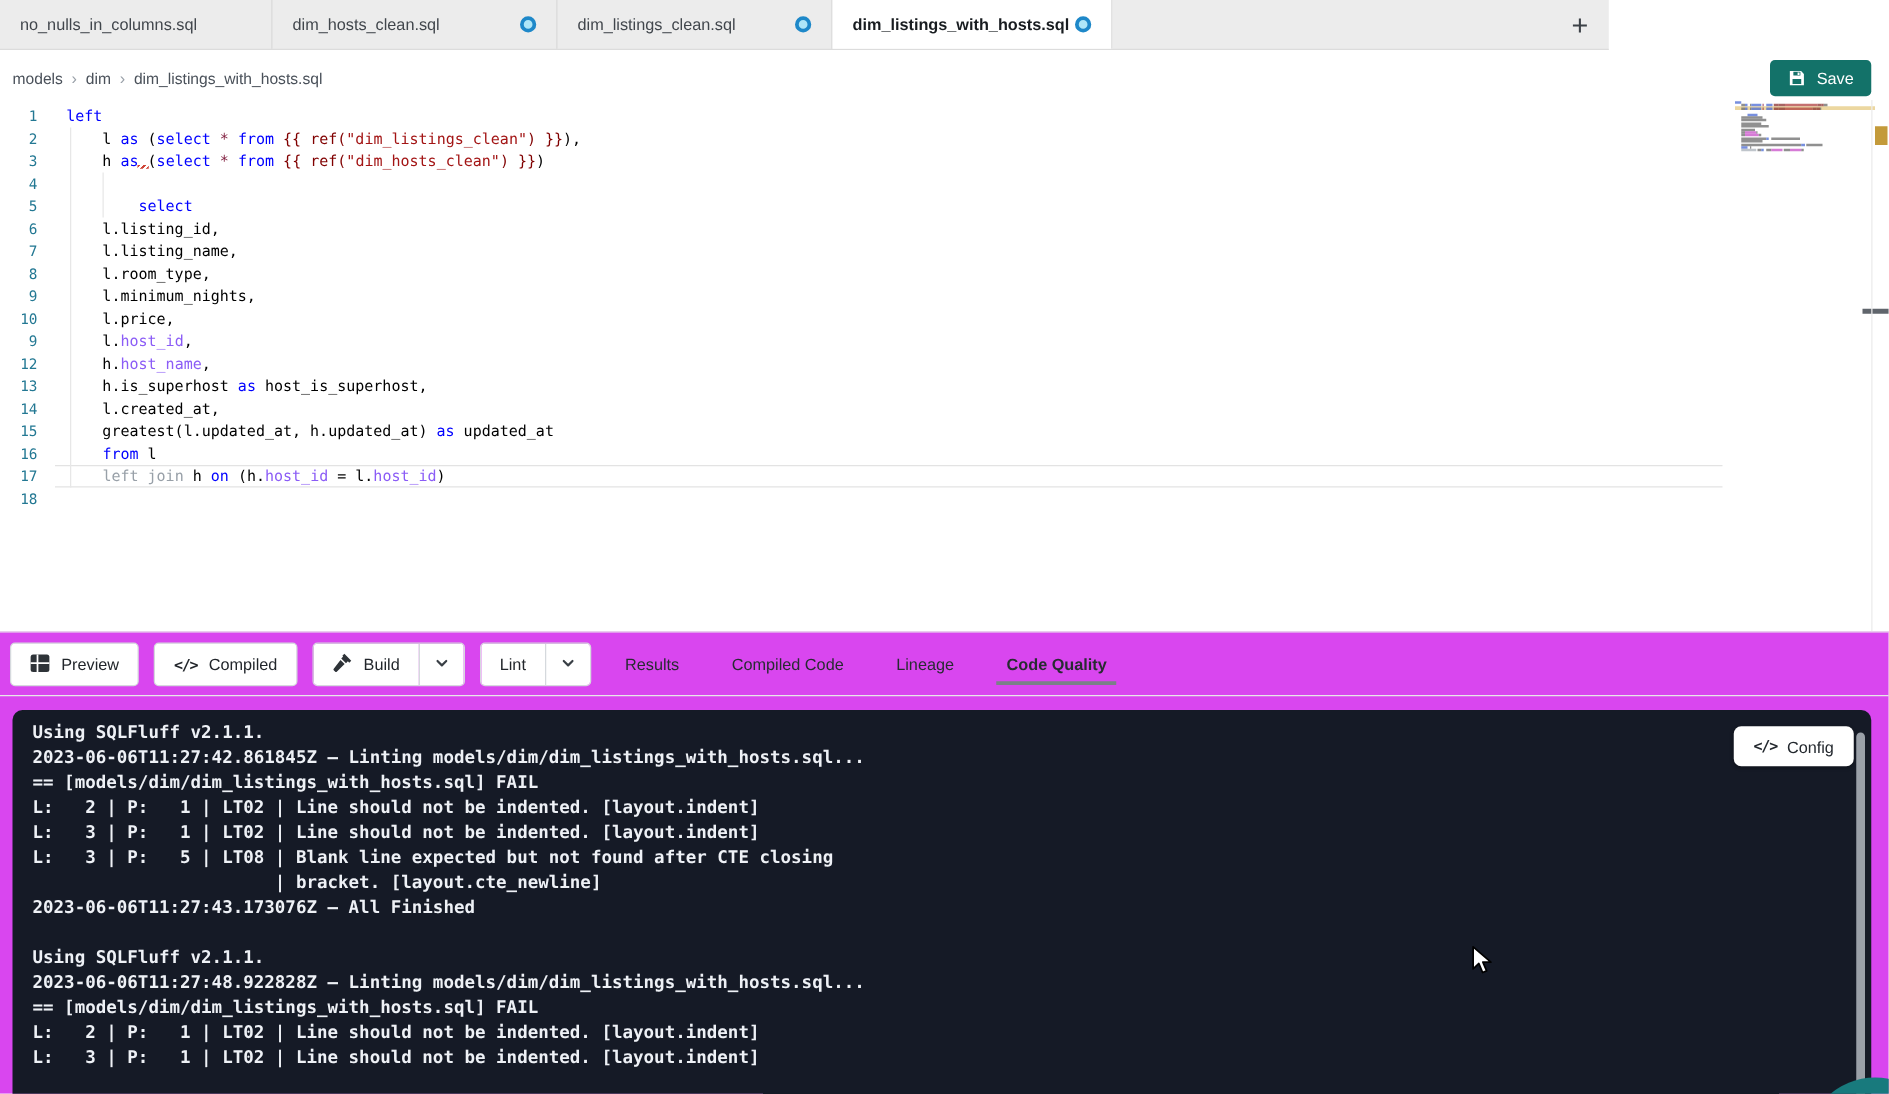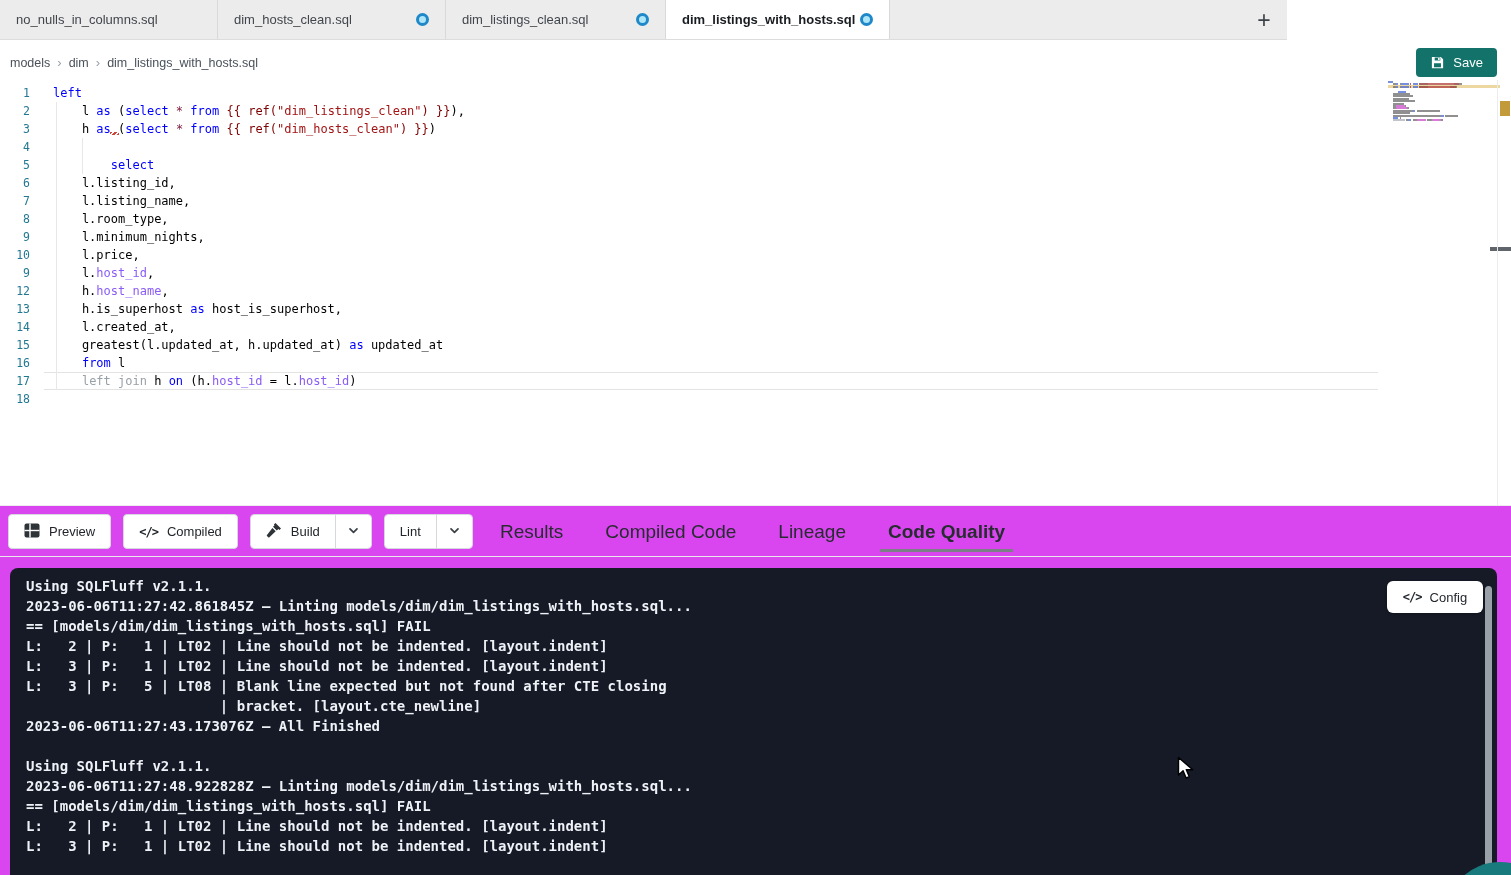--- a/index.html
+++ b/index.html
@@ -70,21 +70,21 @@
   .actions { position:absolute; left:8px; top:8px; display:flex; gap:12px; align-items:center; }
   .abtn { display:flex; align-items:center; gap:9px; height:35px; padding:0 15px;
           background:#fff; border:1px solid #d5d9dd; border-radius:4px; font-size:13px;
           color:#22262b; font-weight:500; cursor:pointer; font-family:inherit; }
   .btn-group { display:flex; height:35px; border:1px solid #d5d9dd; border-radius:4px; overflow:hidden; }
   .btn-group .abtn { border:none; border-radius:0; height:33px; }
   .chev-btn { width:36px; height:33px; display:flex; align-items:center; justify-content:center;
               background:#fff; border:none; border-left:1px solid #d5d9dd; cursor:pointer; }
   .code-ic { font-family:"DejaVu Sans Mono", monospace; font-weight:bold; font-size:12px; letter-spacing:-1px; }
   .ptabs { position:absolute; left:492px; top:0; height:51px; display:flex; gap:26px; align-items:center; }
-  .ptab { font-size:19px; color:#272c31; background:none; border:none; cursor:pointer;
+  .ptab { font-size:13px; color:#272c31; background:none; border:none; cursor:pointer;
           padding:9px 8px 6px; border-bottom:3px solid transparent; font-family:inherit; }
   .ptab.active { font-weight:700; border-bottom-color:#7b8087; }
 
   
   .terminal { position:absolute; left:10px; top:62px; width:1487px; height:318px;
               background:#151a26; border-radius:8px 8px 0 0; }
   #term-lines { padding:8px 0 0 16px; font-family:"DejaVu Sans Mono", monospace;
                 font-size:14px; font-weight:bold; line-height:20px; color:#eef1f6; }
   .term-line { white-space:pre; height:20px; }
   .config-btn { position:absolute; left:1377px; top:13px; width:96px; height:32px;

